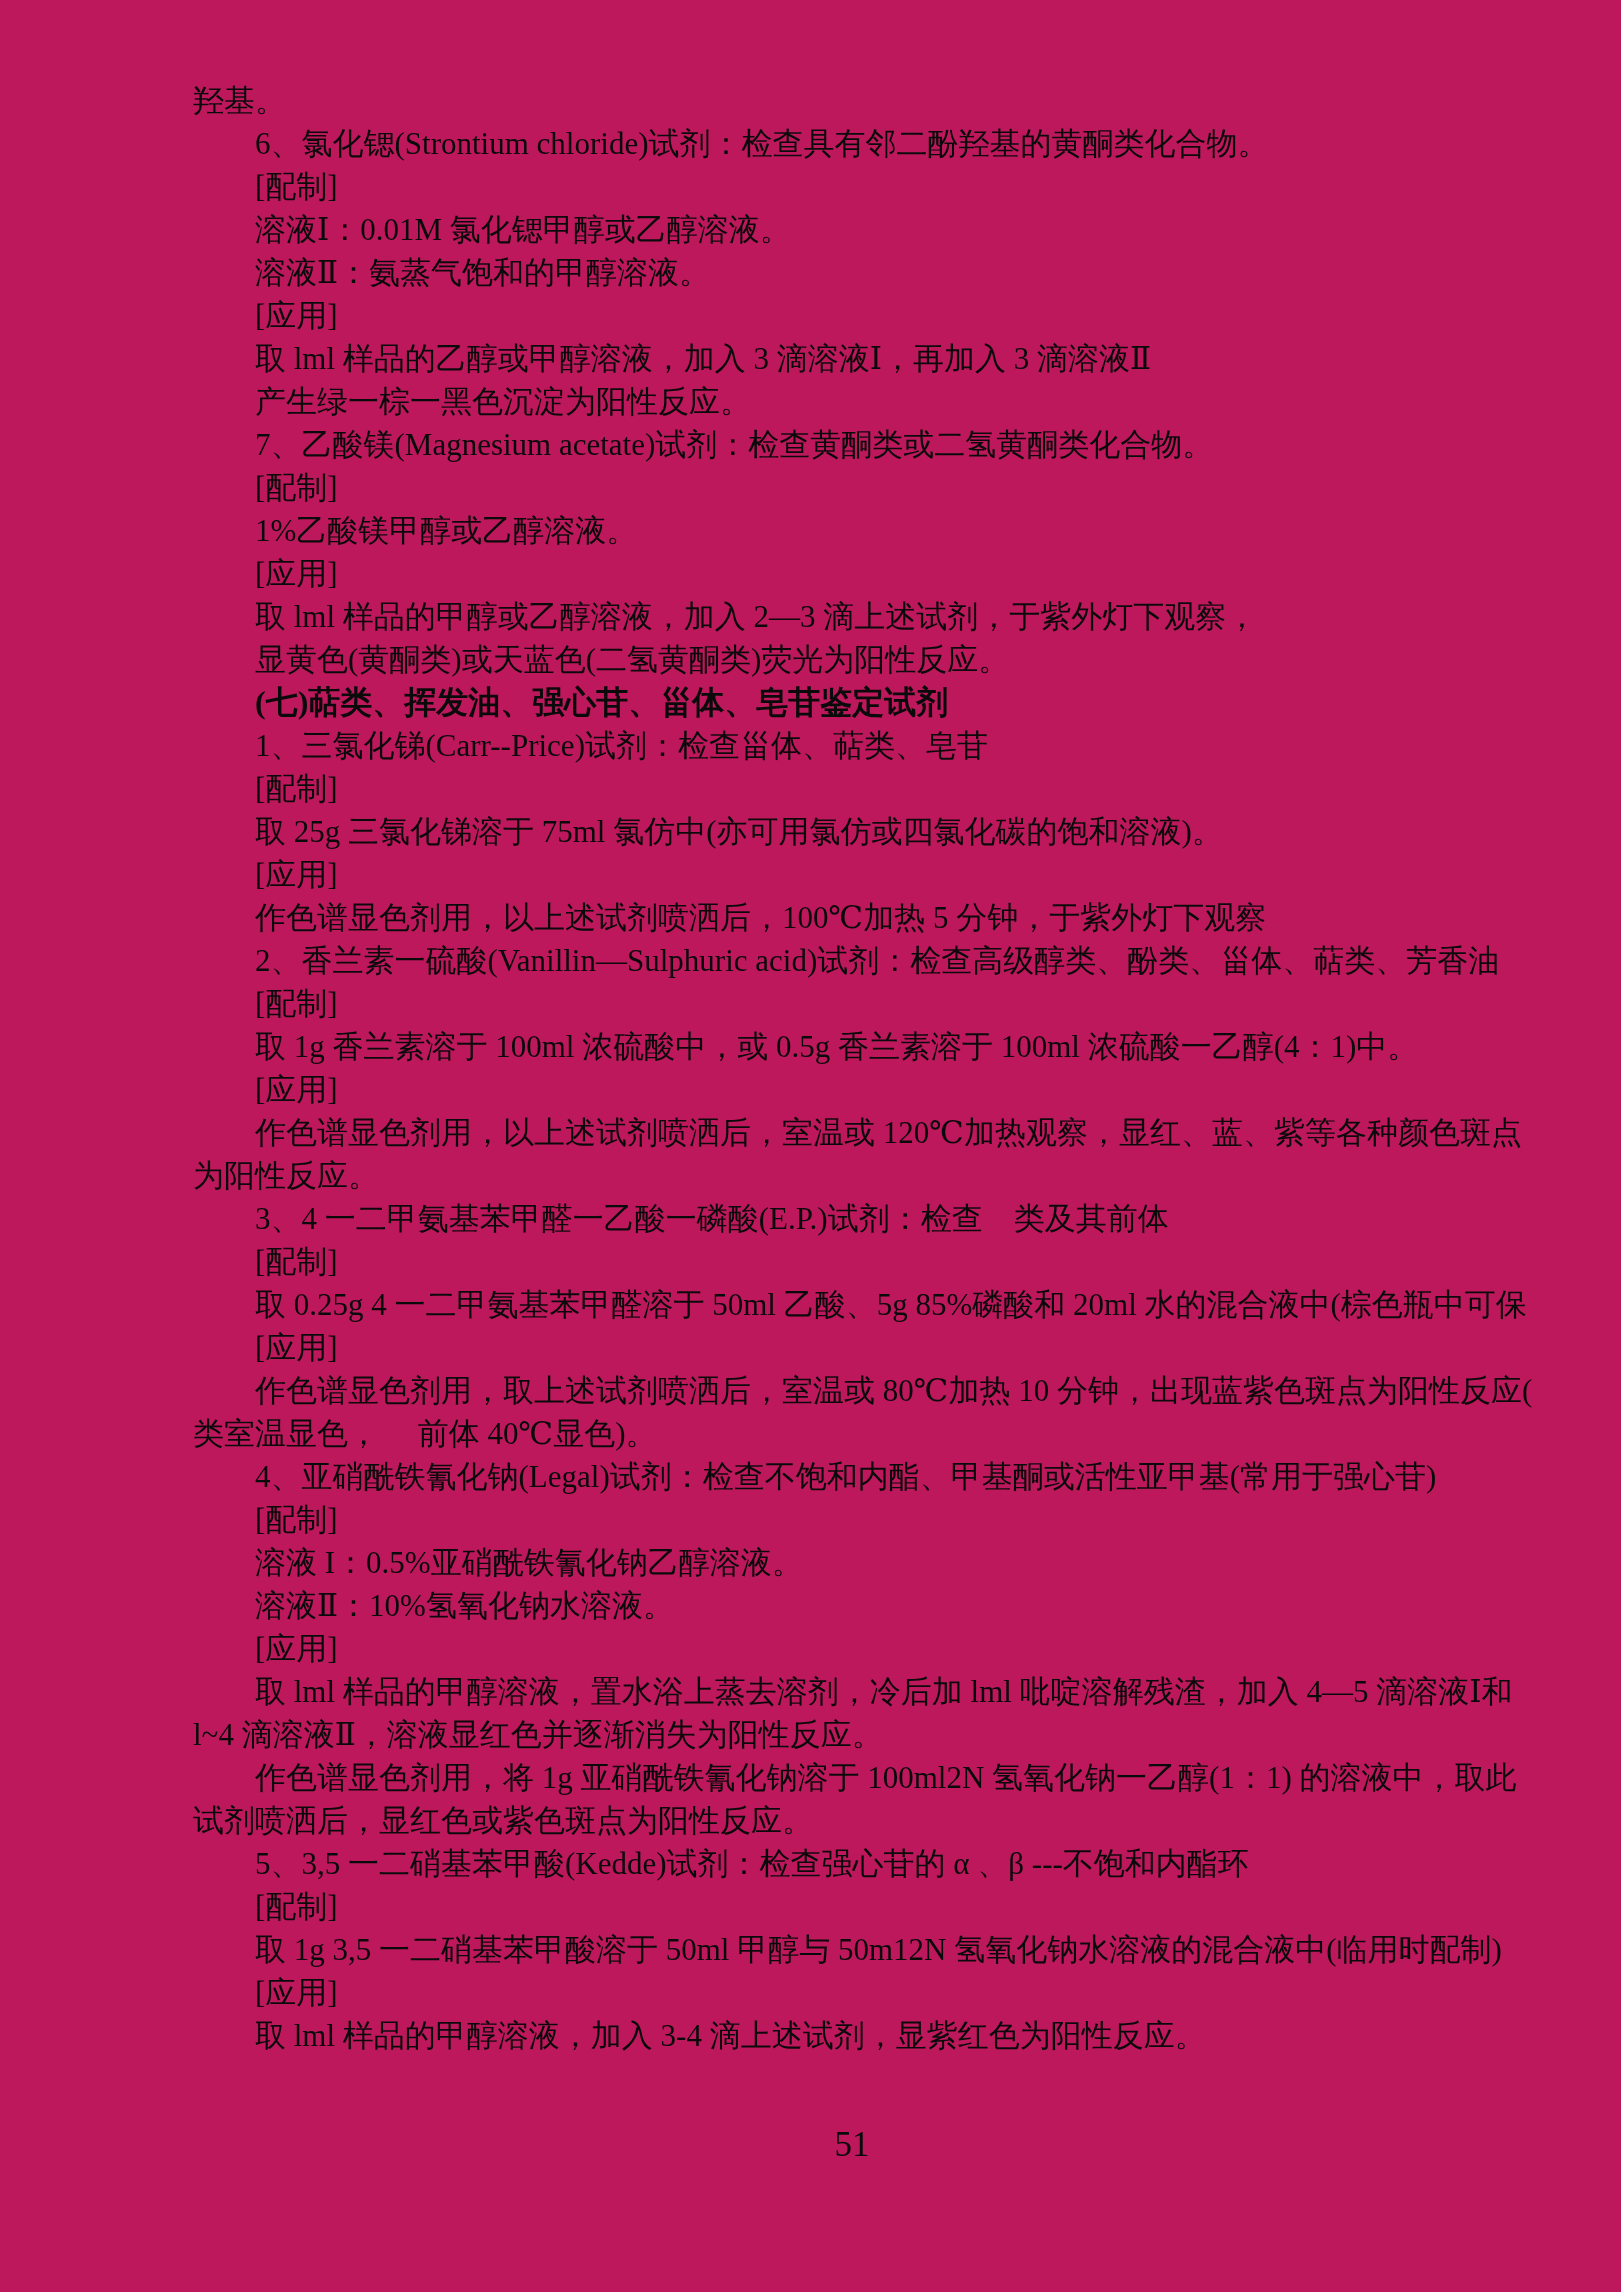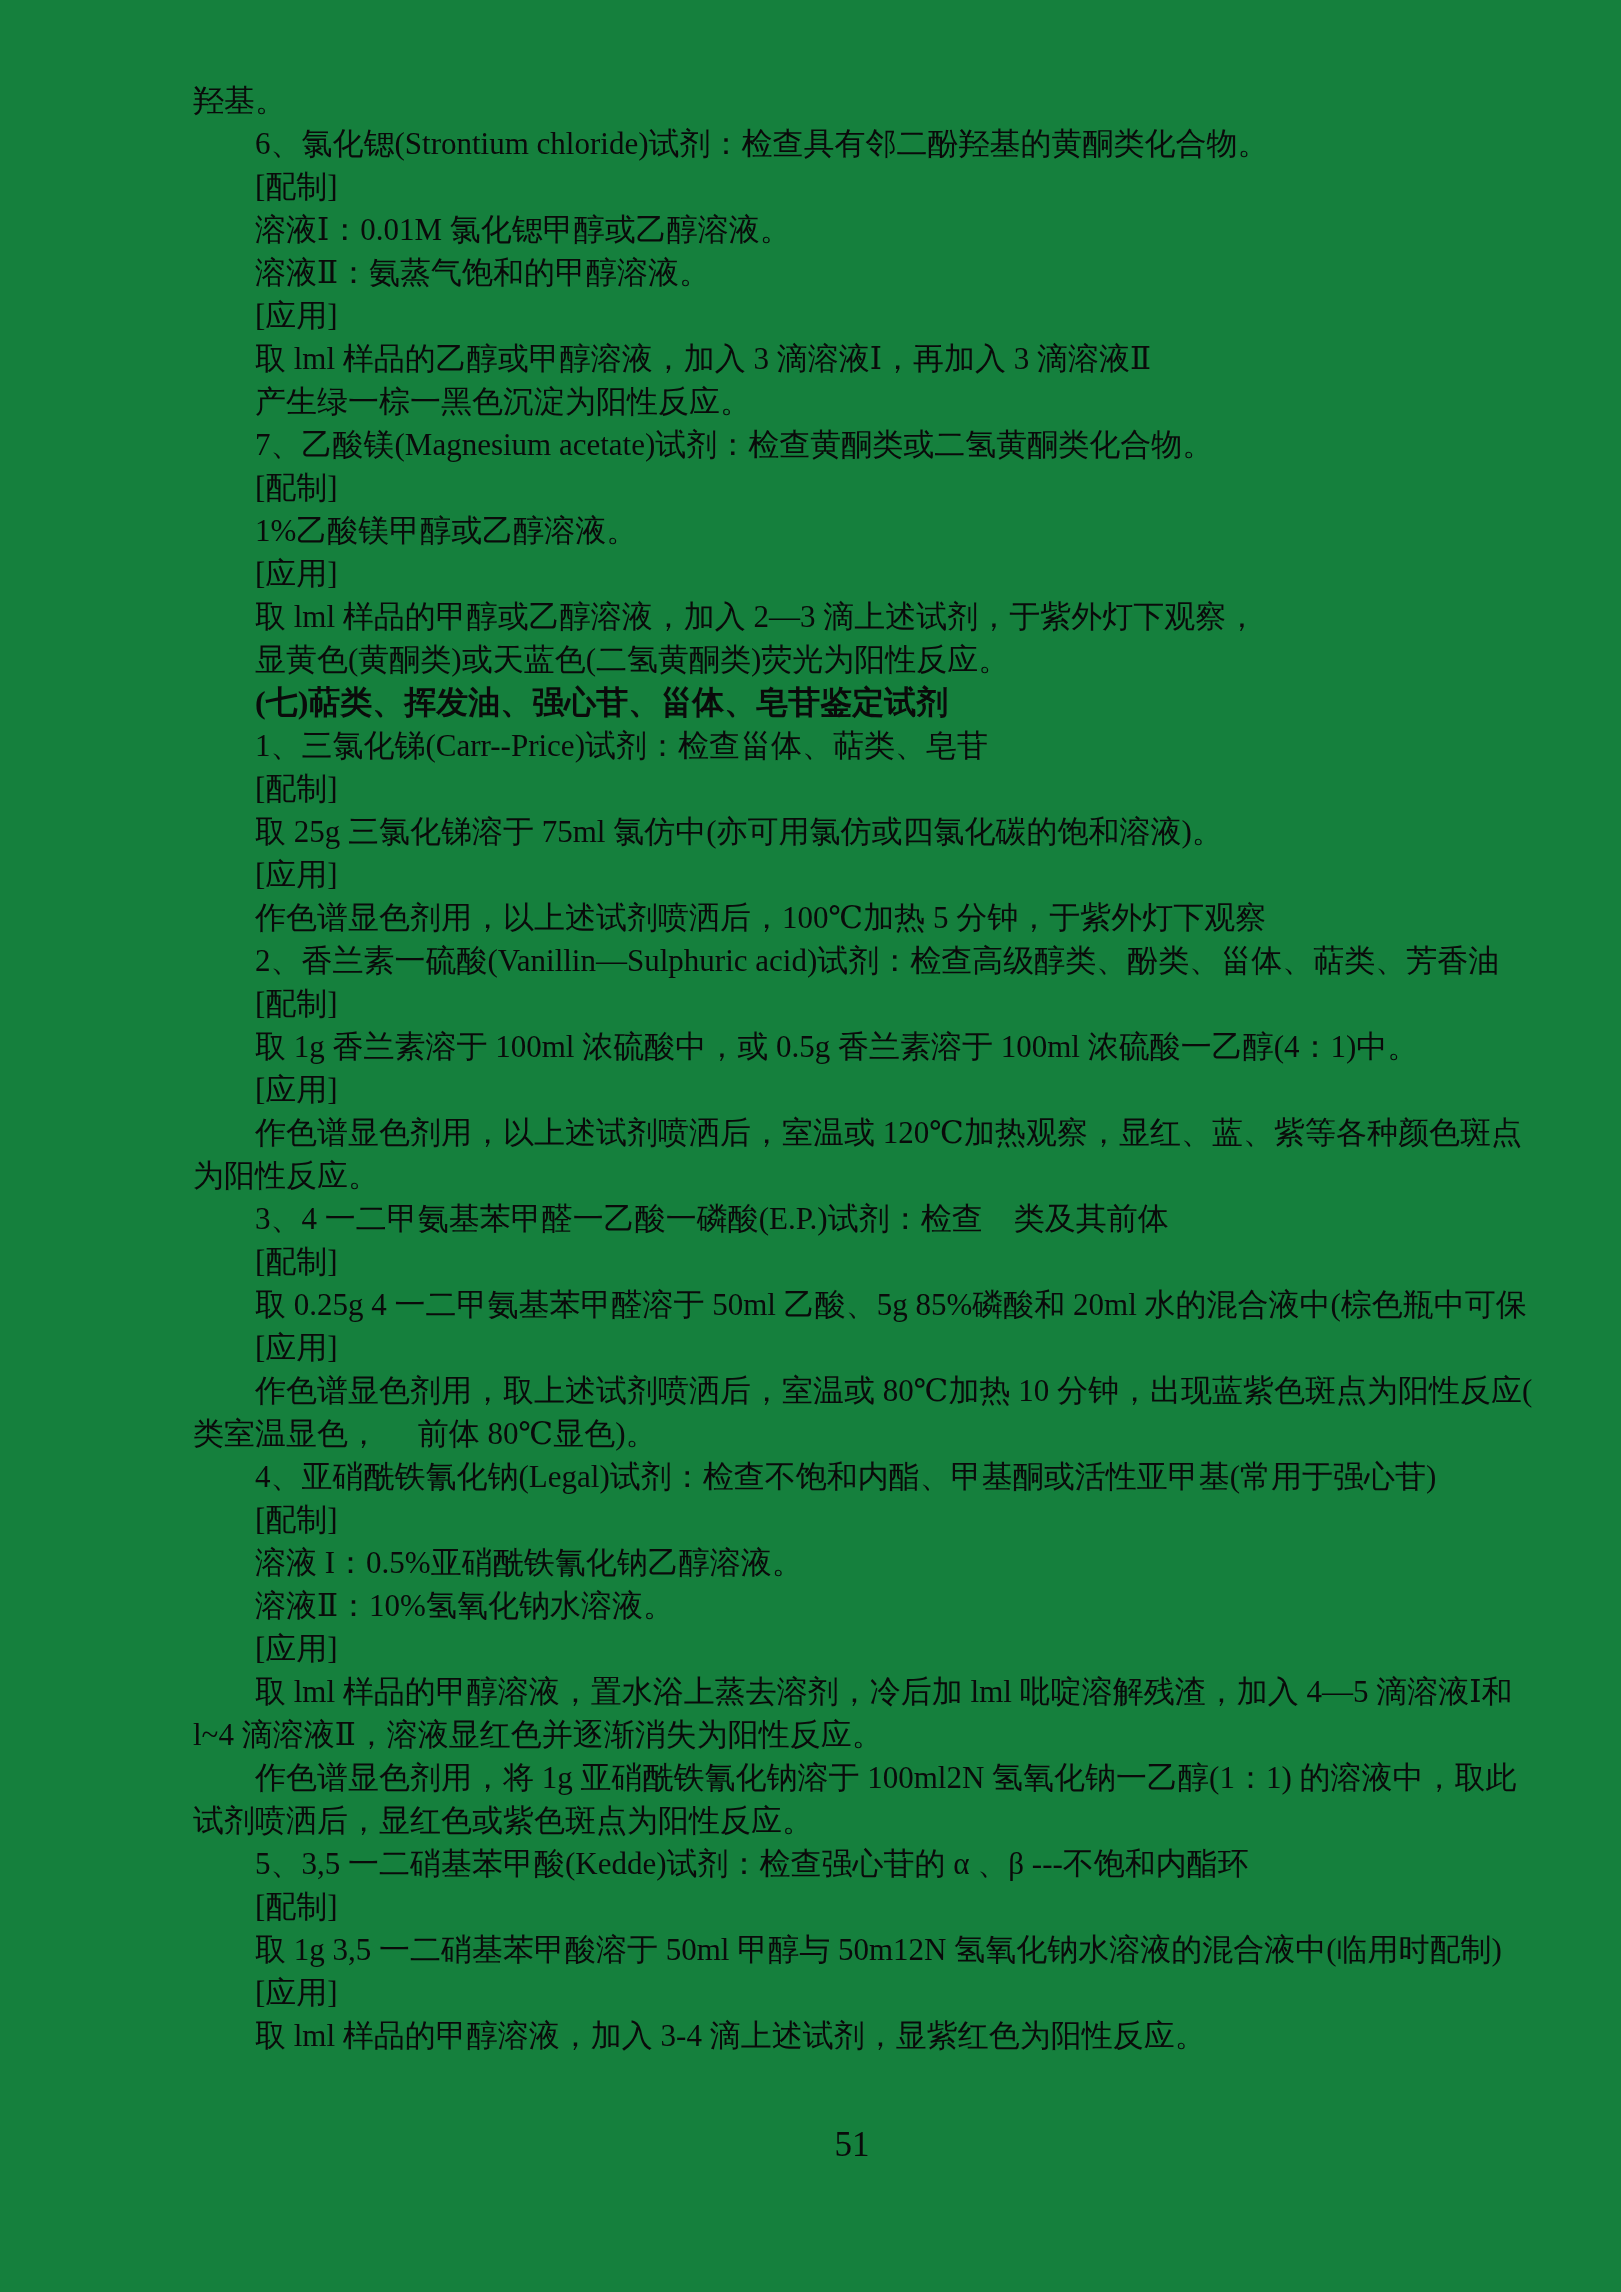--- a/index.html
+++ b/index.html
@@ -4,21 +4,21 @@
 <style>
   html, body {
     margin: 0;
     padding: 0;
     background: #e8e8e8;
   }
   .page {
     position: relative;
     width: 1621px;
     height: 2293px;
-    background: #15803d;
+    background: #be185d;
     font-family: "Liberation Serif", "DejaVu Serif", serif;
     color: #0a0a0a;
     overflow: hidden;
   }
   .content {
     position: absolute;
     left: 193px;
     top: 79px;
     width: 1318px;
   }
@@ -77,21 +77,21 @@
       <div class="line indent">[配制]</div>
       <div class="line indent">取 1g 香兰素溶于 100ml 浓硫酸中，或 0.5g 香兰素溶于 100ml 浓硫酸一乙醇(4：1)中。</div>
       <div class="line indent">[应用]</div>
       <div class="line indent">作色谱显色剂用，以上述试剂喷洒后，室温或 120℃加热观察，显红、蓝、紫等各种颜色斑点</div>
       <div class="line">为阳性反应。</div>
       <div class="line indent">3、4 一二甲氨基苯甲醛一乙酸一磷酸(E.P.)试剂：检查　类及其前体</div>
       <div class="line indent">[配制]</div>
       <div class="line indent">取 0.25g 4 一二甲氨基苯甲醛溶于 50ml 乙酸、5g 85%磷酸和 20ml 水的混合液中(棕色瓶中可保</div>
       <div class="line indent">[应用]</div>
       <div class="line indent">作色谱显色剂用，取上述试剂喷洒后，室温或 80℃加热 10 分钟，出现蓝紫色斑点为阳性反应(</div>
-      <div class="line">类室温显色，　 前体 80℃显色)。</div>
+      <div class="line">类室温显色，　 前体 40℃显色)。</div>
       <div class="line indent">4、亚硝酰铁氰化钠(Legal)试剂：检查不饱和内酯、甲基酮或活性亚甲基(常用于强心苷)</div>
       <div class="line indent">[配制]</div>
       <div class="line indent">溶液 I：0.5%亚硝酰铁氰化钠乙醇溶液。</div>
       <div class="line indent">溶液Ⅱ：10%氢氧化钠水溶液。</div>
       <div class="line indent">[应用]</div>
       <div class="line indent">取 lml 样品的甲醇溶液，置水浴上蒸去溶剂，冷后加 lml 吡啶溶解残渣，加入 4—5 滴溶液Ⅰ和</div>
       <div class="line">l~4 滴溶液Ⅱ，溶液显红色并逐渐消失为阳性反应。</div>
       <div class="line indent">作色谱显色剂用，将 1g 亚硝酰铁氰化钠溶于 100ml2N 氢氧化钠一乙醇(1：1) 的溶液中，取此</div>
       <div class="line">试剂喷洒后，显红色或紫色斑点为阳性反应。</div>
       <div class="line indent">5、3,5 一二硝基苯甲酸(Kedde)试剂：检查强心苷的 α 、β ---不饱和内酯环</div>

